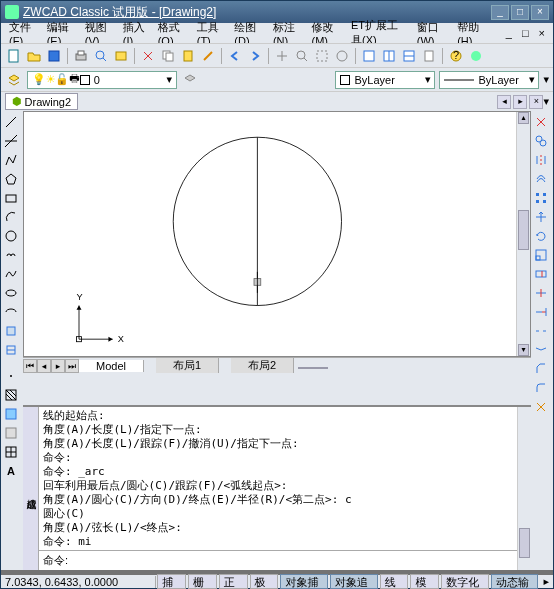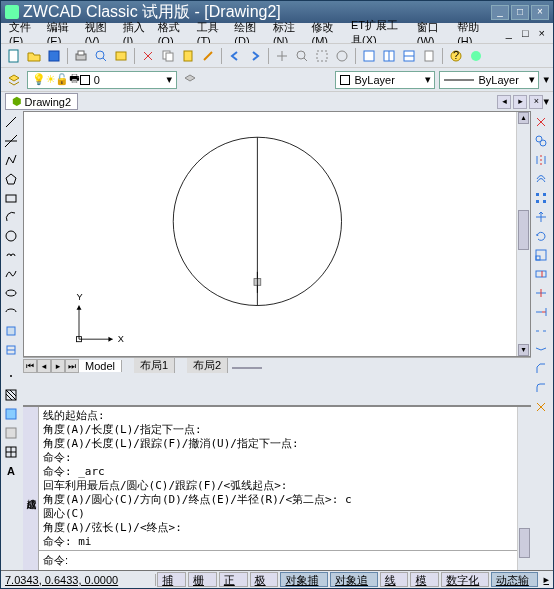--- a/index.html
+++ b/index.html
@@ -1,20 +1,20 @@
 <!DOCTYPE html>
 <html><head>
 <meta charset="utf-8">
 <style>
 * { margin:0; padding:0; box-sizing:border-box; font-family:"Microsoft YaHei","SimSun",Arial,sans-serif; font-size:11px; }
 body { background:#d4d0c8; width:554px; height:589px; overflow:hidden; }
 .window { display:flex; flex-direction:column; height:100%; border:1px solid #1a3a5a; }
 .titlebar { background:linear-gradient(#5a7ea0,#3a5a80); color:#fff; height:22px; display:flex; align-items:center; padding:0 4px; }
 .titlebar .logo { width:14px; height:14px; background:#6fa; border-radius:2px; margin-right:4px; }
-.titlebar .title { flex:1; font-size:16px; }
+.titlebar .title { flex:1; font-size:12px;text-decoration:underline; }
 .titlebar .winbtn { width:18px; height:15px; background:#6a8aaa; border:1px solid #8ab; margin-left:2px; text-align:center; line-height:12px; color:#fff; font-size:10px; }
 .menubar { background:#e4e8ee; height:20px; display:flex; align-items:center; padding:0 4px; gap:2px; }
 .menubar span { padding:2px 4px; }
 .toolbar { background:#e4e8ee; height:24px; display:flex; align-items:center; padding:0 4px; gap:2px; border-top:1px solid #ccc; }
 .toolbar .tb { width:18px; height:18px; display:flex; align-items:center; justify-content:center; border:1px solid transparent; }
 .toolbar .sep { width:1px; height:16px; background:#aaa; margin:0 2px; }
 .proprow { background:#e4e8ee; height:24px; display:flex; align-items:center; padding:0 4px; gap:4px; border-top:1px solid #ccc; }
 .proprow .dd { background:#fff; border:1px solid #7a9; height:18px; display:flex; align-items:center; padding:0 4px; }
 .proprow .dd.layer { width:150px; }
 .proprow .dd.bylayer { width:100px; }
@@ -32,33 +32,33 @@
 .ltool .gap, .rtool .gap { height:6px; }
 .centercol { flex:1; display:flex; flex-direction:column; min-height:0; }
 .canvaswrap { flex:1; display:flex; background:#fff; border:1px solid #888; position:relative; min-height:0; }
 .canvas { flex:1; background:#fff; position:relative; overflow:hidden; }
 .vscroll { width:14px; background:#e4e8ee; border-left:1px solid #ccc; position:relative; }
 .vscroll .thumb { position:absolute; top:40%; left:1px; right:1px; height:40px; background:#ccd; border:1px solid #99a; }
 .vscroll .arr { position:absolute; left:1px; right:1px; height:12px; background:#ccd; border:1px solid #99a; text-align:center; line-height:10px; font-size:8px; }
 .layouttabs { height:16px; background:#e4e8ee; display:flex; align-items:center; border-top:1px solid #aaa; }
 .layouttabs .nav { display:flex; }
 .layouttabs .nav span { width:14px; height:14px; border:1px solid #aaa; background:#ddd; text-align:center; font-size:9px; line-height:12px; }
-.layouttabs .ltab { padding:0 6px; border-right:1px solid #aaa; background:#fff; }
+.layouttabs .ltab { padding:0 17px; border-right:1px solid #aaa; background:#fff; }
 .layouttabs .ltab.inactive { background:#ddd;margin-left:12px; }
 .layouttabs .hscroll { flex:1; background:#ddd; position:relative; margin-left:4px; }
 .layouttabs .hscroll .thumb { position:absolute; left:0; width:30px; top:1px; bottom:1px; background:#ccd; border:1px solid #99a; }
 .cmdpanel { height:165px; border-top:2px solid #888; display:flex; background:#fff;margin-top:32px; }
 .cmdpanel .handle { width:16px; background:#dde; border-right:1px solid #aaa; writing-mode:vertical-rl; text-align:center; font-size:10px; padding-top:4px; }
 .cmdpanel .body { flex:1; display:flex; flex-direction:column; }
 .cmdpanel .hist { flex:1; overflow:auto; padding:2px 4px; font-family:"SimSun",monospace; font-size:11px; line-height:14px; white-space:pre-wrap; }
 .cmdpanel .promptline { border-top:1px solid #aaa; padding:2px 4px; display:flex; gap:4px; }
 .cmdpanel .promptline input { flex:1; border:none; outline:none; font-family:"SimSun",monospace; font-size:11px; }
 .cmdpanel .cscroll { width:14px; background:#e4e8ee; border-left:1px solid #ccc; position:relative; }
 .cmdpanel .cscroll .thumb { position:absolute; bottom:12px; left:1px; right:1px; height:30px; background:#ccd; border:1px solid #99a; }
-.statusbar { height:18px; background:#e4e8ee; display:flex; align-items:center; border-top:1px solid #737373;text-decoration:underline; }
+.statusbar { height:18px; background:#e4e8ee; display:flex; align-items:center; border-top:5px solid #737373; }
 .statusbar .coord { width:180px; padding:0 4px; border-right:1px solid #aaa; }
 .statusbar .sbtn { padding:0 4px; border:1px solid #aaa; margin:0 1px; background:#dde; height:15px; line-height:14px; }
 .statusbar .sbtn.active { background:#bcd; border-color:#68a; }
 svg { display:block; }
 </style>
 </head>
 <body>
 
 <div class="window">
   <div class="titlebar">

